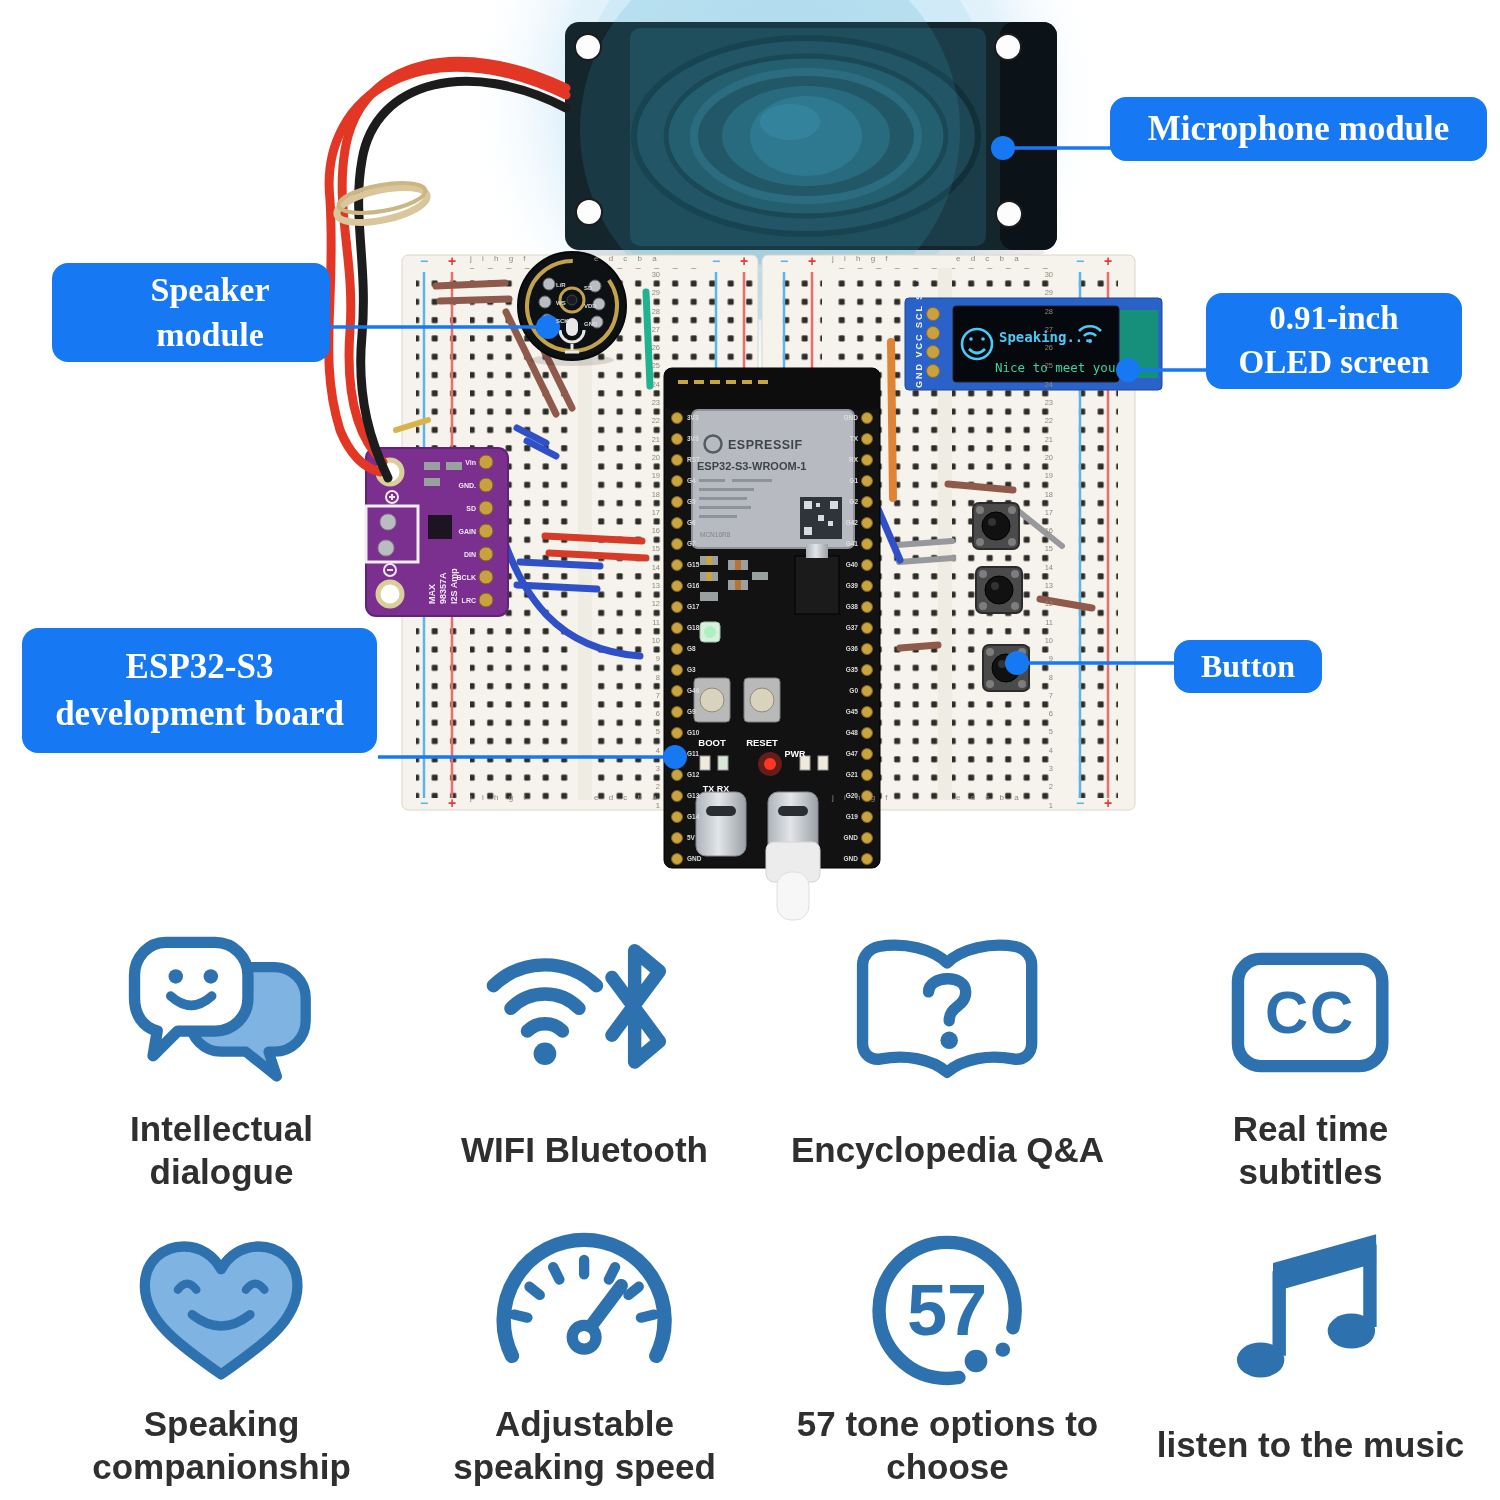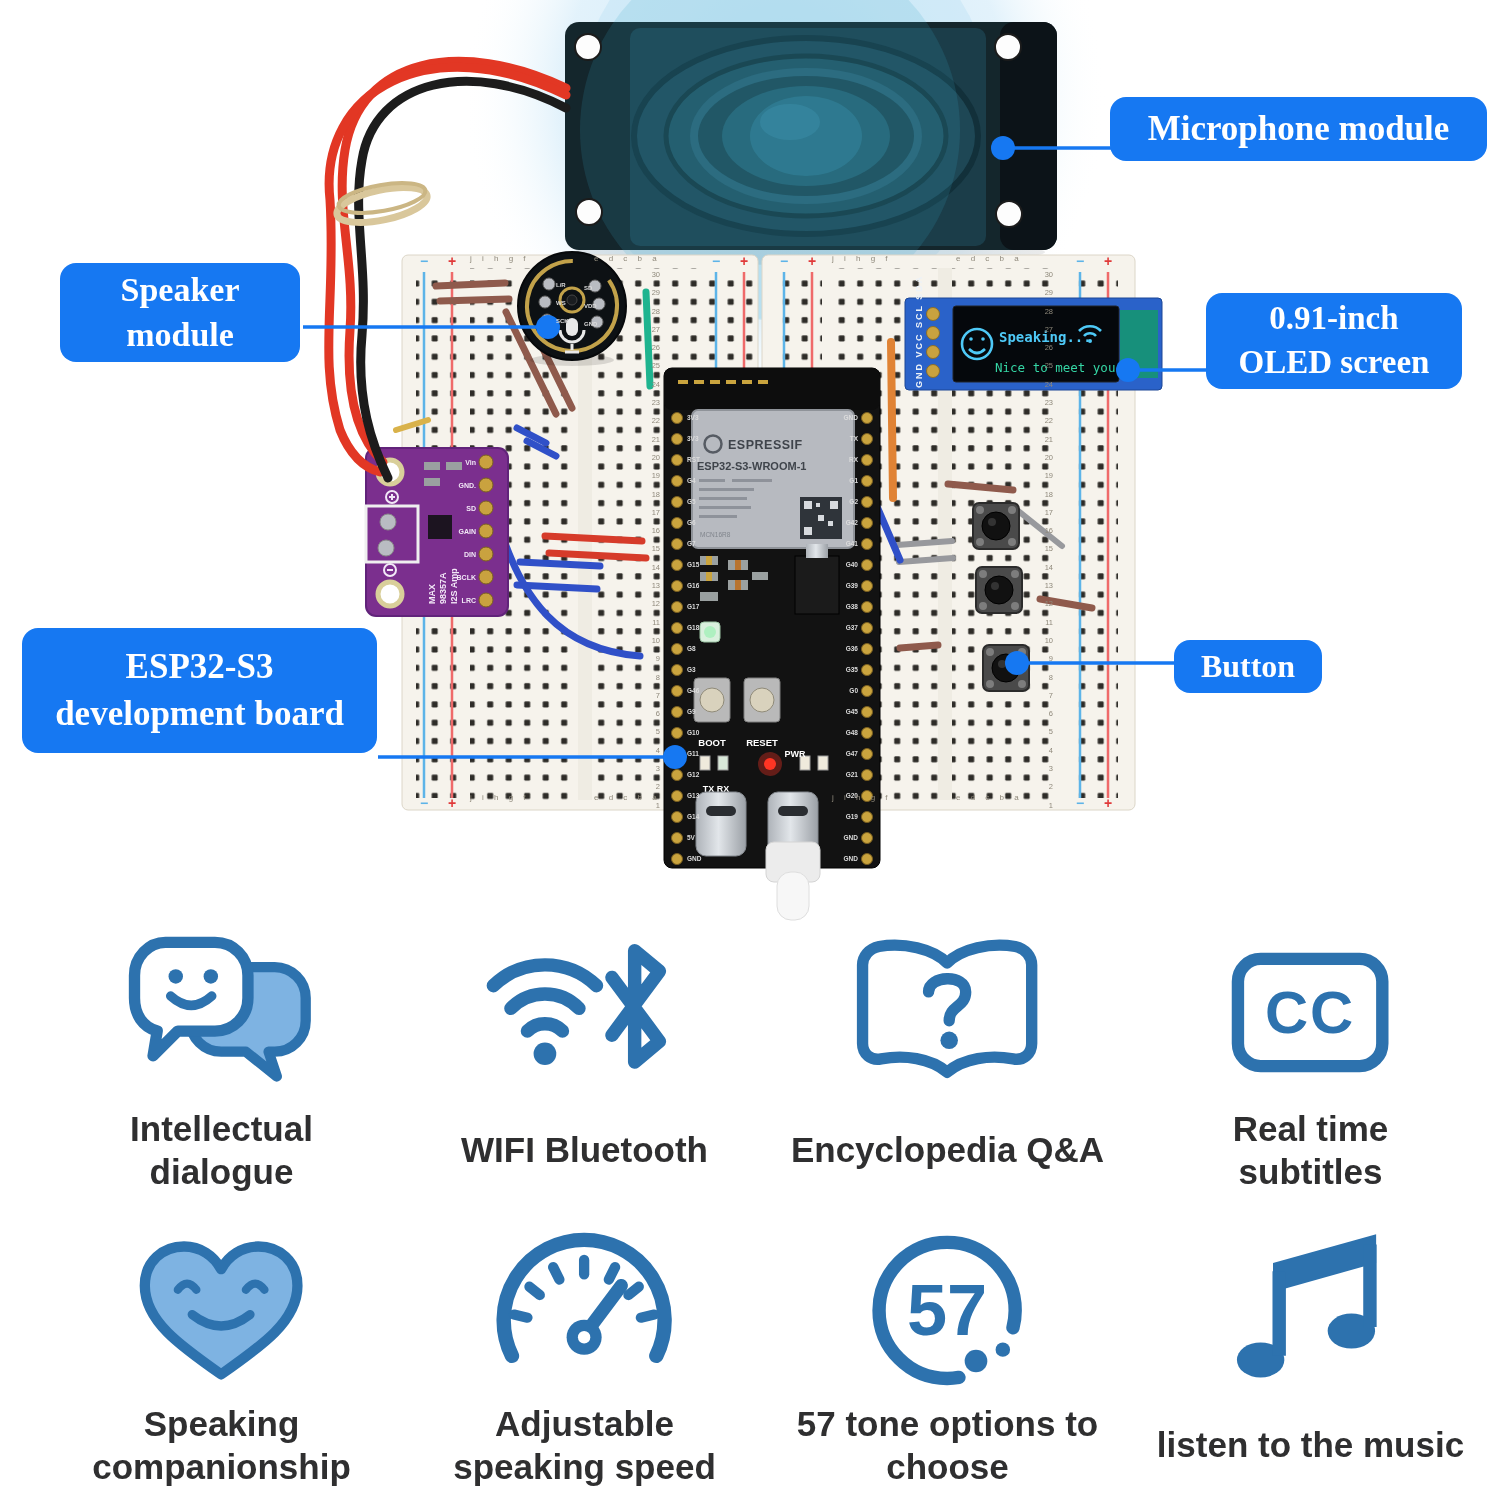--- a/index.html
+++ b/index.html
@@ -4,21 +4,21 @@
 <style>
   html,body{margin:0;padding:0;background:#fff;}
   .stage{position:relative;width:1500px;height:1500px;overflow:hidden;background:#fff;
          font-family:"Liberation Sans",sans-serif;}
   .scene{position:absolute;left:0;top:0;}
   
   .callout{position:absolute;background:#1678f2;color:#fff;border-radius:16px;
            display:flex;flex-direction:column;align-items:center;justify-content:center;
            font-weight:700;line-height:1.32;text-align:center;font-family:Liberation Serif, serif;}
   .callout.mic{left:1110px;top:97px;width:377px;height:64px;font-size:35px;}
-  .callout.spk{left:60px;top:263px;width:240px;height:99px;font-size:34px;}
+  .callout.spk{left:52px;top:263px;width:240px;height:99px;font-size:34px;padding-left:38px;}
   .callout.oled{left:1206px;top:293px;width:256px;height:96px;font-size:33px;}
   .callout.esp{left:22px;top:628px;width:355px;height:125px;font-size:35px;}
   .callout.btn{left:1174px;top:640px;width:148px;height:53px;font-size:32px;}
   
   .tiny{position:absolute;white-space:pre-line;pointer-events:none;}
   .pins-esp{top:407px;font-size:6.5px;line-height:21px;color:#dcdcdc;font-weight:bold;width:30px;}
   .pins-esp.l{left:687px;text-align:left;}
   .pins-esp.r{left:828px;text-align:right;}
   .rows-bb{top:266px;font-size:7.5px;line-height:18.3px;color:#8f897b;width:18px;text-align:right;}
   .rows-bb.l{left:642px;} .rows-bb.r{left:1035px;}

